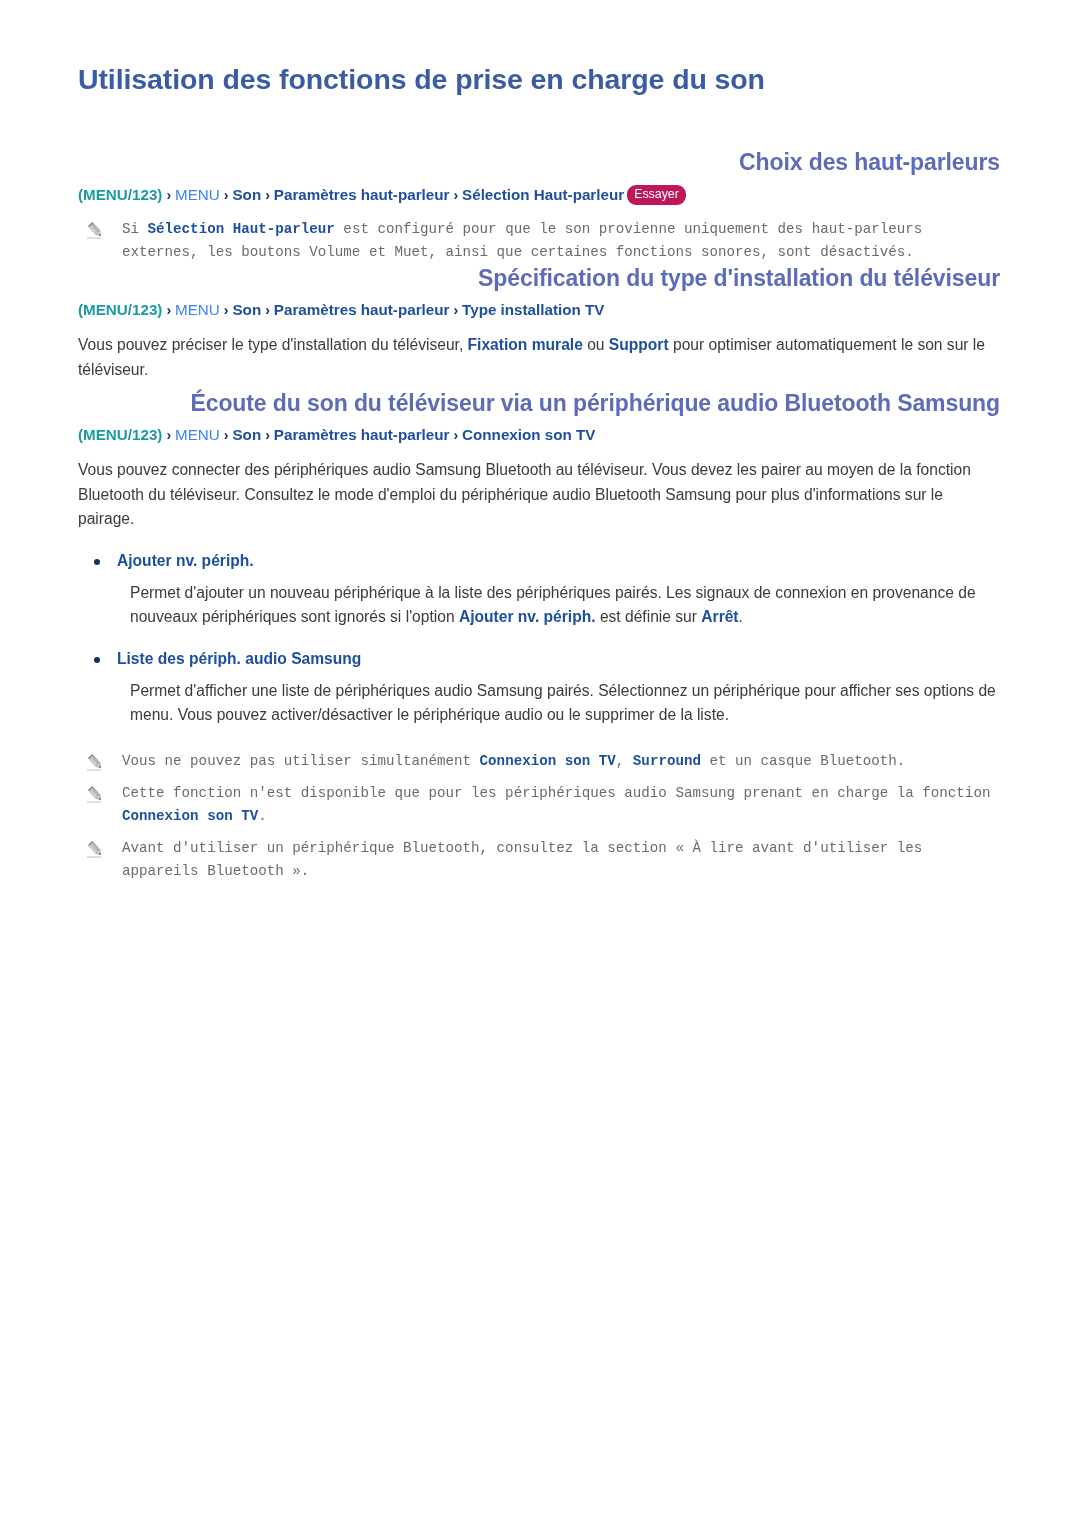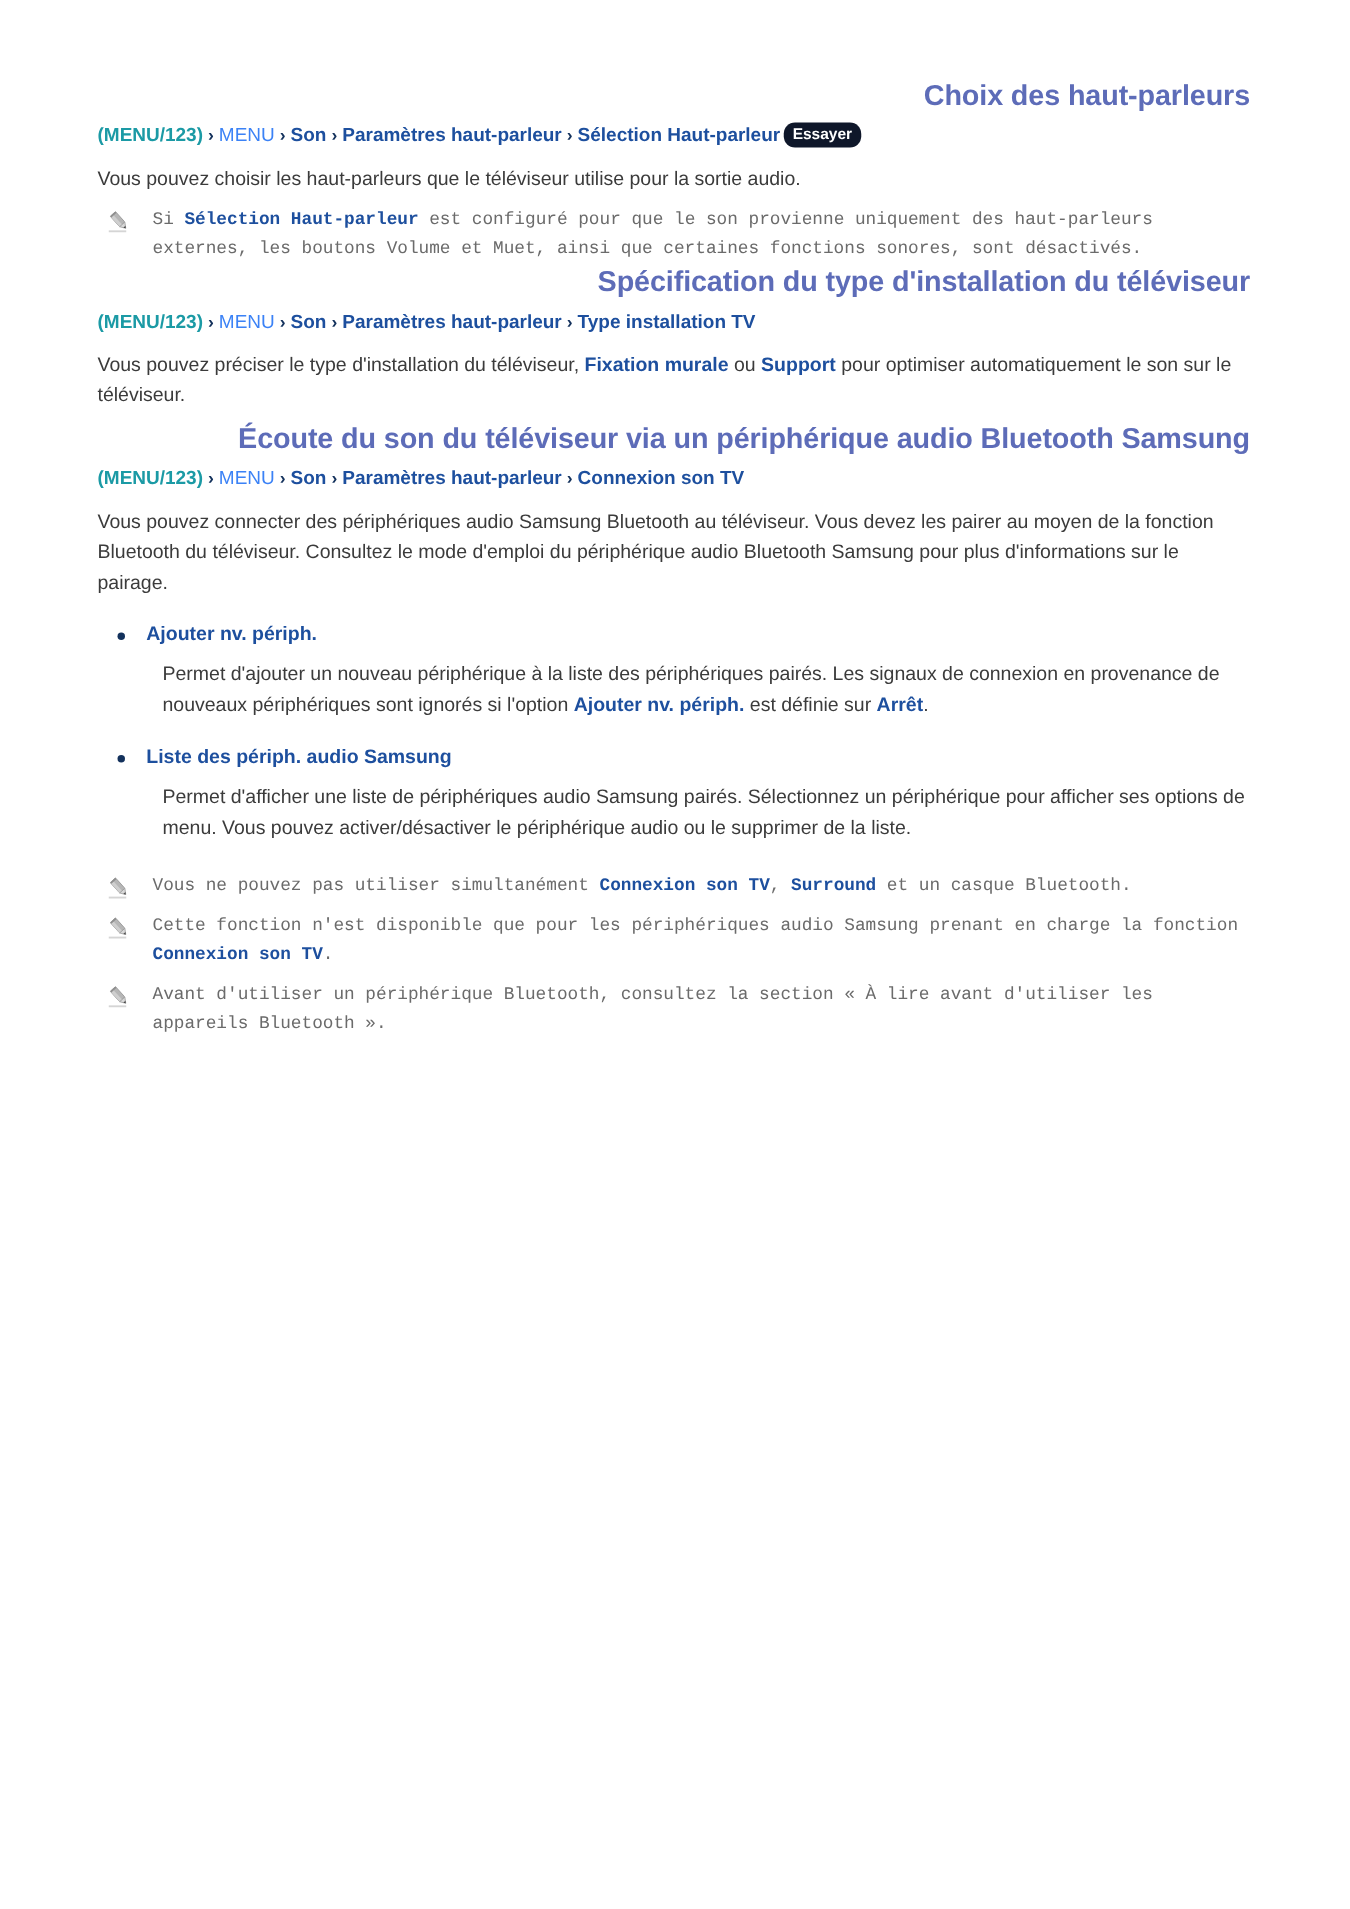--- a/index.html
+++ b/index.html
@@ -87,24 +87,24 @@
   .bc-item {
     color: #1d4f9e;
     font-weight: bold;
   }
   .bc-last {
     color: #1d4f9e;
     font-weight: bold;
   }
   .try-badge {
     display: inline-block;
-    background: #0f172a;
+    background: #be185d;
     color: #ffffff;
     font-size: 12.4px;
-    font-weight: bold;
+    font-weight: normal;
     border-radius: 9px;
     padding: 1px 7px 2px 7px;
     line-height: 1.35;
     vertical-align: 1.5px;
     margin-left: 3px;
   }
 
   
   .body-text {
     font-size: 15.6px;
@@ -184,29 +184,29 @@
     font-weight: bold;
   }
   .notes-block { margin-top: 22px; }
 </style>
 </head>
 <body>
 
 <div class="page">
   <div class="content">
 
+    <h1 class="doc-title">Utilisation des fonctions de prise en charge du son</h1>
 
     <div class="section">
       <h2 class="section-title">Choix des haut-parleurs</h2>
 
       <div class="breadcrumb">
         <span class="bc-paren">(</span><span class="bc-menu123">MENU/123</span><span class="bc-paren">)</span><span class="bc-sep">›</span><span class="bc-menu">MENU</span><span class="bc-sep">›</span><span class="bc-item">Son</span><span class="bc-sep">›</span><span class="bc-item">Paramètres haut-parleur</span><span class="bc-sep">›</span><span class="bc-last">Sélection Haut-parleur</span><span class="try-badge">Essayer</span>
       </div>
 
-      <p class="body-text">Vous pouvez choisir les haut-parleurs que le téléviseur utilise pour la sortie audio.</p>
 
       <div class="note">
         <span class="note-icon">
           <svg width="20" height="19" viewBox="0 0 20 19">
             <g transform="rotate(-42 10 9.5)">
               <rect x="7.2" y="1.0" width="5.6" height="11.2" rx="0.6" fill="#b6b6b6" stroke="#9a9a9a" stroke-width="0.7"></rect>
               <rect x="7.2" y="1.0" width="2.6" height="11.2" fill="#cfcfcf"></rect>
               <polygon points="7.2,12.2 12.8,12.2 10,16.4" fill="#d8d8d8" stroke="#9a9a9a" stroke-width="0.6"></polygon>
               <polygon points="8.9,14.7 11.1,14.7 10,16.4" fill="#4a4a4a"></polygon>
               <rect x="7.2" y="0.8" width="5.6" height="1.5" fill="#8f8f8f"></rect>

